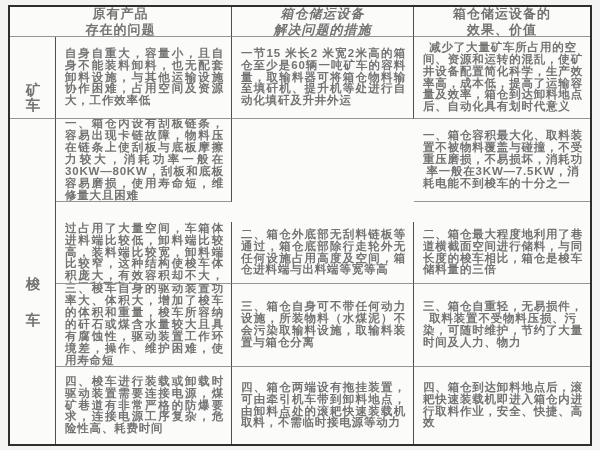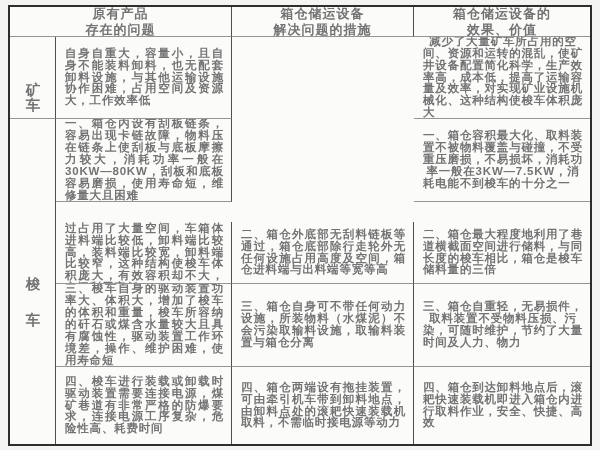--- a/index.html
+++ b/index.html
@@ -34,21 +34,21 @@
   .cell.last-col{border-right:none;text-align:center;}
   .cell.last-row{border-bottom:none;}
   .hdr{
     align-items:center;text-align:center;
     font-weight:700;font-size:13px;line-height:15.5px;
     letter-spacing:1px;
     white-space:pre-line;
     padding:1px 2px;
   }
   .hdr.span2{grid-column:1 / 3;grid-row:1;}
-  .hdr.c3{grid-column:3;grid-row:1;}
+  .hdr.c3{grid-column:3;grid-row:1;font-style:italic;}
   .hdr.c4{grid-column:4;grid-row:1;}
   .lab{
     align-items:center;justify-content:center;
     font-weight:700;font-size:14.5px;
     writing-mode:vertical-rl;text-orientation:upright;
   }
   .lab-kc{grid-column:1;grid-row:2;letter-spacing:15px;text-indent:15px;}
   .lab-sc{grid-column:1;grid-row:3 / 7;letter-spacing:36px;text-indent:36px;}
   .body-cell{
     font-weight:700;
@@ -68,21 +68,22 @@
 
     <div class="cell hdr span2">原有产品
 存在的问题</div>
     <div class="cell hdr c3">箱仓储运设备
 解决问题的措施</div>
     <div class="cell hdr c4 last-col">箱仓储运设备的
 效果、价值</div>
 
     <div class="cell lab lab-kc">矿车</div>
     <div class="cell body-cell r2 c2">自身自重大，容量小，且自身不能装料卸料，也无配套卸料设施，与其他运输设施协作困难，占用空间及资源大，工作效率低</div>
-    <div class="cell body-cell r2 c4c last-col">减少了大量矿车所占用的空间、资源和运转的混乱，使矿井设备配置简化科学，生产效率高，成本低，提高了运输容量及效率，对实现矿业设施机械化、这种结构使梭车体积庞大</div>
+    <div class="cell body-cell r2 c3c">一节15 米长2 米宽2米高的箱仓至少是60辆一吨矿车的容料量，取输料器可将箱仓物料输至填矸机、提升机等处进行自动化填矸及升井外运</div>
+    <div class="cell body-cell r2 c4c last-col">减少了大量矿车所占用的空间、资源和运转的混乱，使矿井设备配置简化科学，生产效率高，成本低，提高了运输容量及效率，箱仓到达卸料地点后、自动化具有划时代意义</div>
 
     <div class="cell lab lab-sc last-row">梭车</div>
 
     <div class="cell body-cell r3 c2">一、箱仓内设有刮板链条，容易出现卡链故障，物料压在链条上使刮板与底板摩擦力较大，消耗功率一般在30KW—80KW，刮板和底板容易磨损，使用寿命短，维修量大且困难</div>
     <div class="cell body-cell r3 c4c last-col">一、箱仓容积最大化、取料装置不被物料覆盖与碰撞，不受重压磨损，不易损坏，消耗功率一般在3KW—7.5KW，消耗电能不到梭车的十分之一</div>
 
     <div class="cell body-cell r4 c2">二、刮板链从车体外底部穿过占用了大量空间，车箱体进料端比较低，卸料端比较高，装料端比较宽，卸料端比较窄，这种结构使梭车体积庞大，有效容积却不大，空间利用率低</div>
     <div class="cell body-cell r4 c3c">二、箱仓外底部无刮料链板等通过，箱仓底部除行走轮外无任何设施占用高度及空间，箱仓进料端与出料端等宽等高</div>
     <div class="cell body-cell r4 c4c last-col">二、箱仓最大程度地利用了巷道横截面空间进行储料，与同长度的梭车相比，箱仓是梭车储料量的三倍</div>
 

